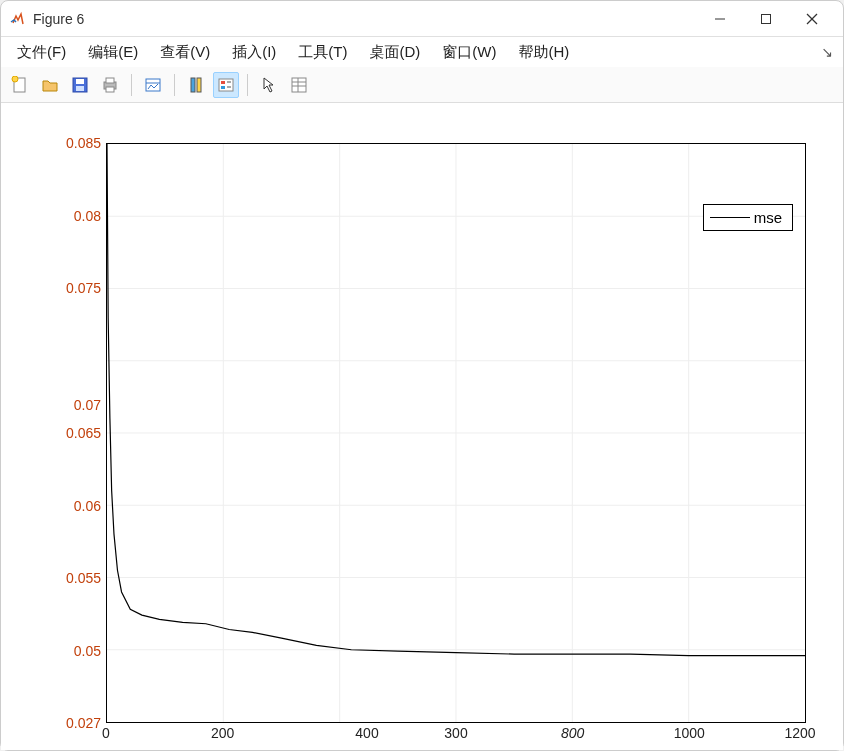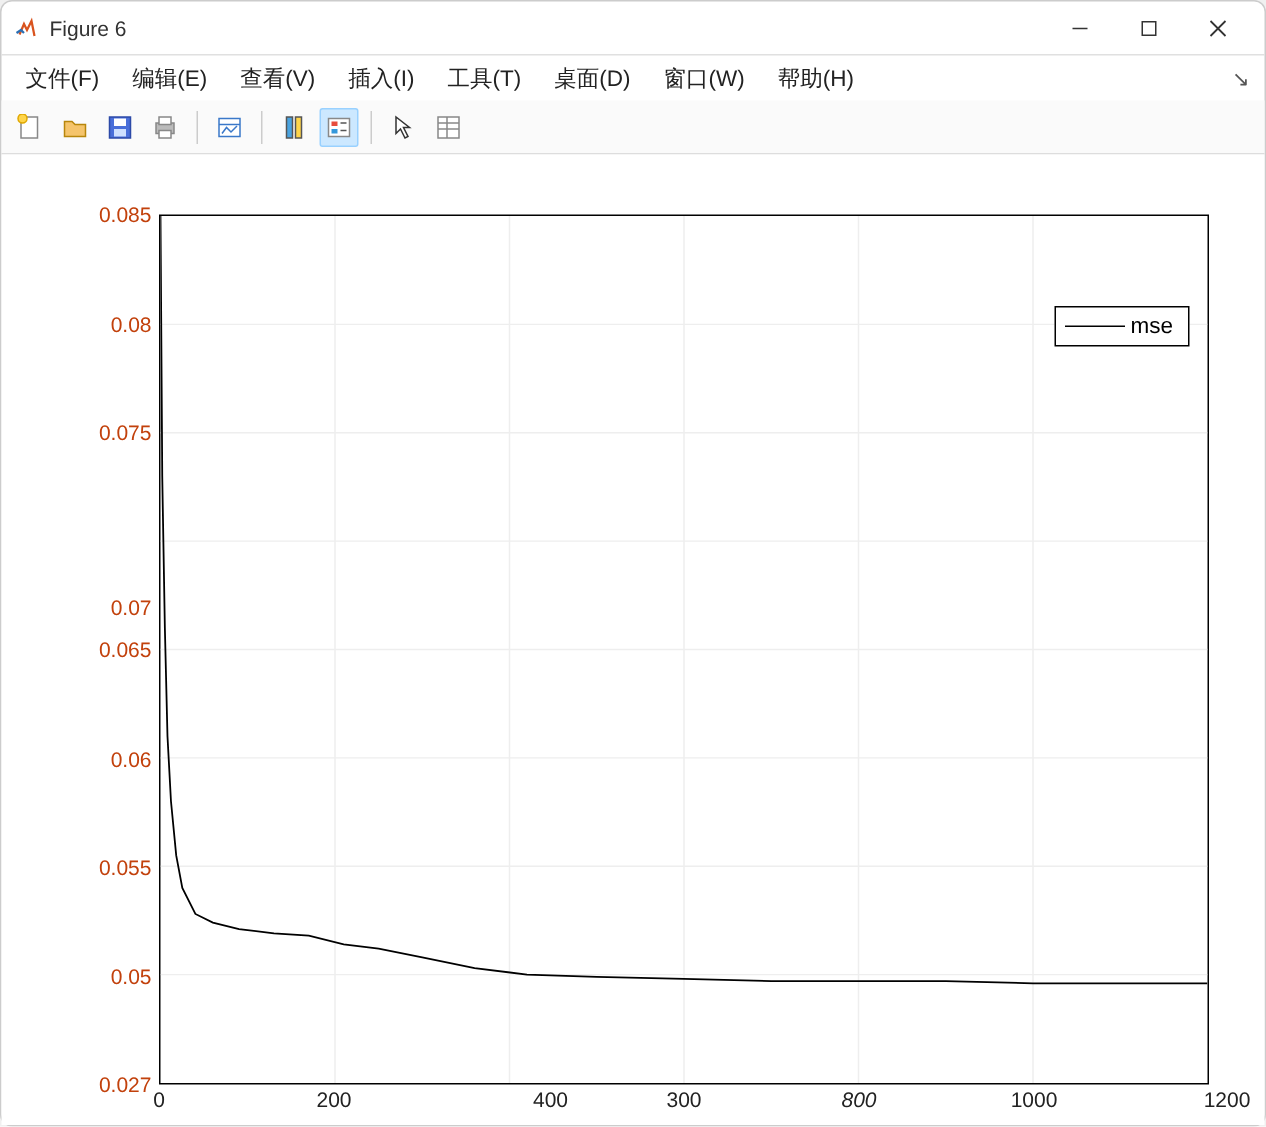--- a/index.html
+++ b/index.html
@@ -287,15 +287,15 @@
       <div class="ytick" style="top: 257.5px; margin-top: 44px;">0.07</div>
       <div class="ytick" style="top: 185px;">0.075</div>
       <div class="ytick" style="top: 112.5px;">0.08</div>
       <div class="ytick" style="top: 40px;">0.085</div>
       <div class="xtick" style="left: 105px;">0</div>
       <div class="xtick" style="left: 221.667px;">200</div>
       <div class="xtick" style="left: 354px; margin-left: 12px;">400</div>
       <div class="xtick" style="left: 455px;">300</div>
       <div class="xtick" style="left: 571.667px; font-style: italic;">800</div>
       <div class="xtick" style="left: 688.333px;">1000</div>
-      <div class="xtick" style="left: 817px; text-align: right;">1200</div>
+      <div class="xtick" style="left: 799px; text-align: right;">1200</div>
     </div>
 </div>
 
 </body></html>

